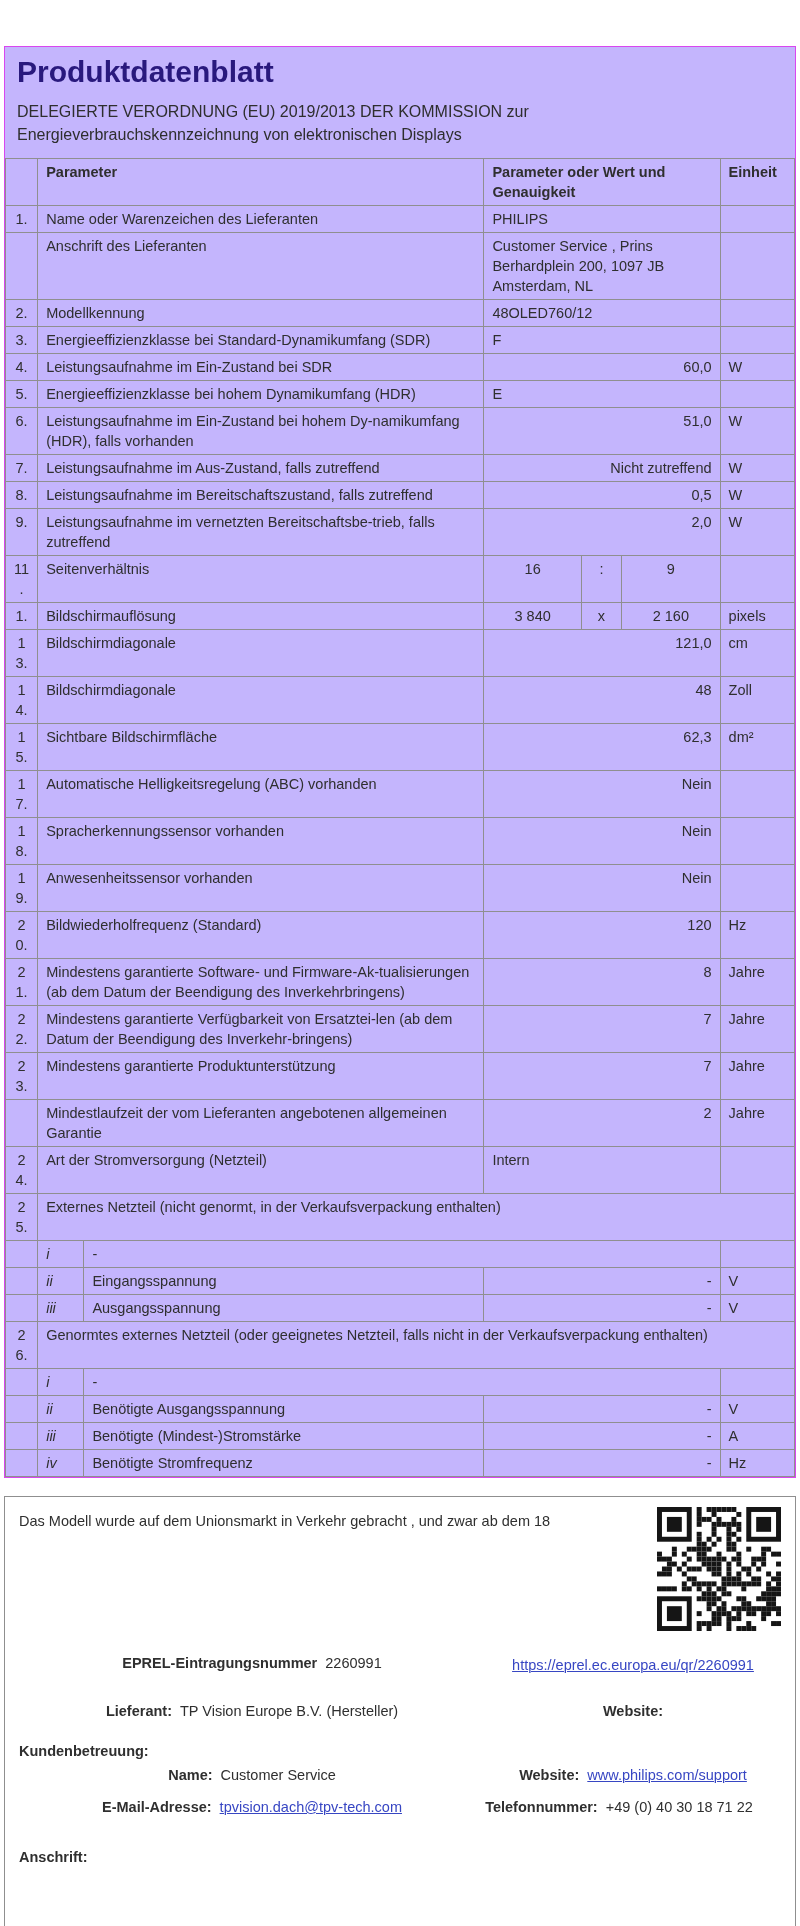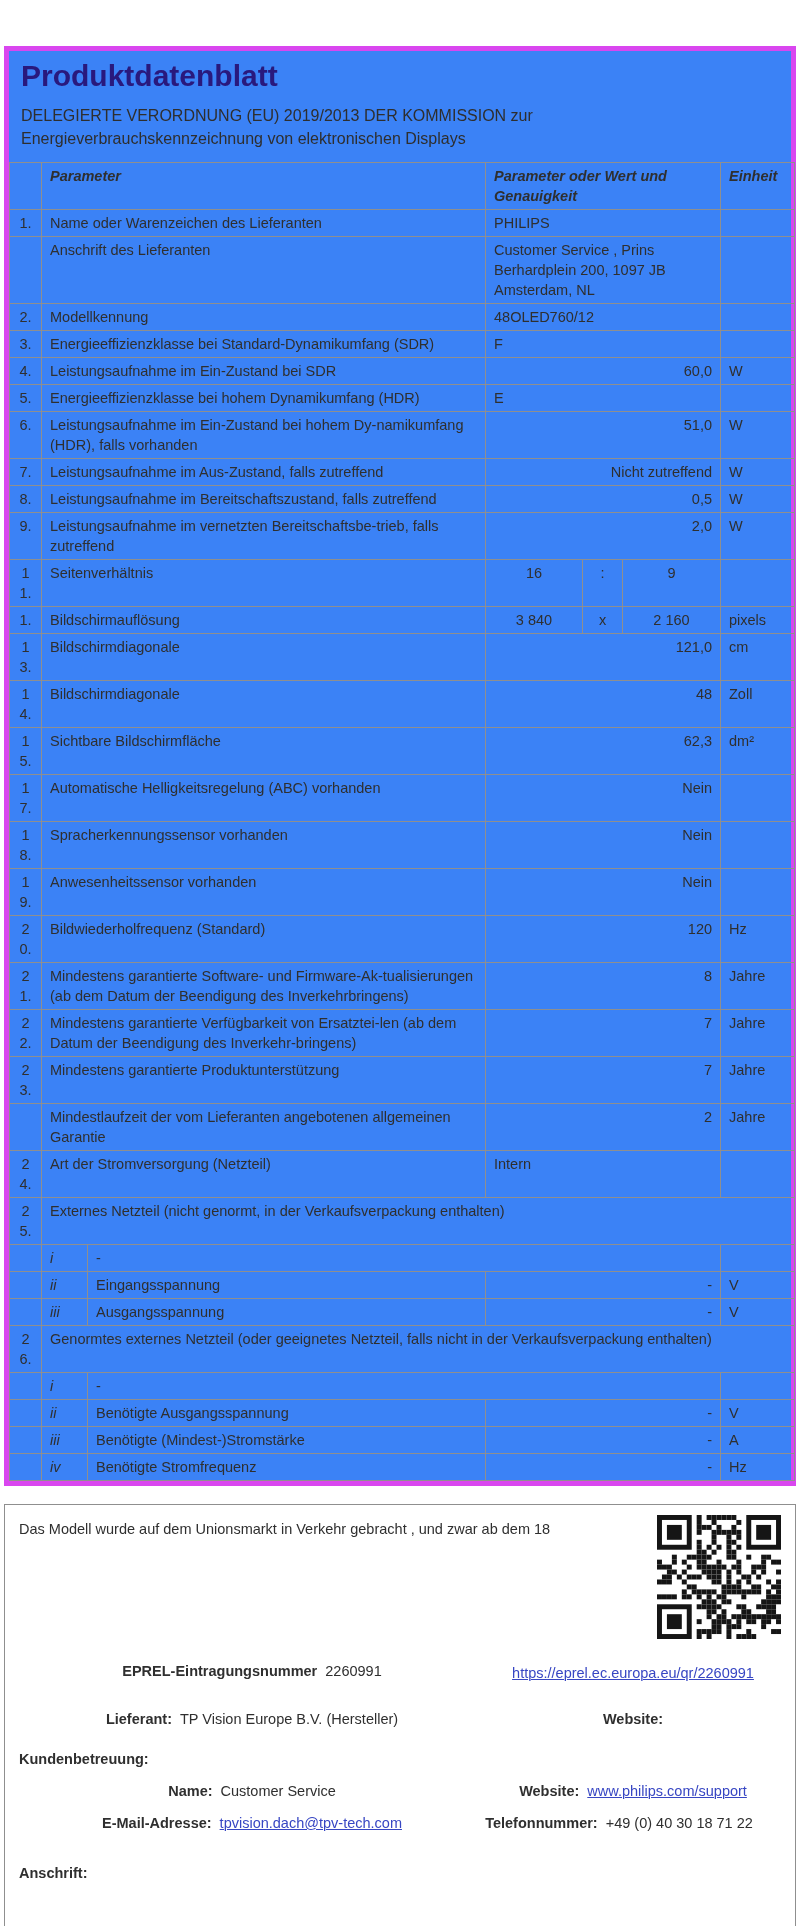--- a/index.html
+++ b/index.html
@@ -6,21 +6,21 @@
     margin: 0;
     padding: 0;
     width: 800px;
     background: #ffffff;
     font-family: "Liberation Sans", "DejaVu Sans", sans-serif;
     color: #2f2f2f;
   }
   .page { width: 792px; margin: 4px auto 0 auto; }
 
   
-  .top-box { border: 5px solid #d946ef; background: #3b82f6; margin-top: 46px; }
+  .top-box { border: 1px solid #d946ef; background: #c4b5fd; margin-top: 46px; }
   .title-area { padding: 8px 12px 12px 12px; }
   .doc-title {
     font-size: 30px;
     font-weight: bold;
     color: #29197d;
     line-height: 1.15;
   }
   .doc-subtitle {
     margin-top: 10px;
     font-size: 16px;
@@ -37,21 +37,21 @@
   }
   table.spec td {
     border: 1px solid #8f8f8f;
     vertical-align: top;
     padding: 3px 8px;
     line-height: 1.38;
     word-wrap: break-word;
   }
   td.num { text-align: center; padding: 3px 2px; }
   td.subnum { font-style: italic; padding-left: 10px; }
-  td.hdr { font-weight: bold; font-style: italic; }
+  td.hdr { font-weight: bold; }
   td.v-left { text-align: left; }
   td.v-right { text-align: right; }
   td.v-center { text-align: center; }
   td.unit { text-align: left; }
 
   
   .footer-box {
     border: 1px solid #8f8f8f;
     margin-top: 18px;
     margin-bottom: 6px;
@@ -66,21 +66,21 @@
     width: 124px;
     height: 124px;
     margin: -4px 0 6px 10px;
   }
   .f-grid { display: grid; grid-template-columns: 466px 1fr; column-gap: 0; text-align: center; }
   .f-label { font-weight: bold; }
   .f-val { margin-left: 8px; }
   .row-eprel { clear: both; padding-top: 18px; }
   .row-lieferant { margin-top: 26px; }
   .row-kunden { margin-top: 24px; }
-  .row-name { margin-top: 16px; }
+  .row-name { margin-top: 8px; }
   .row-email { margin-top: 16px; }
   .row-anschrift { margin-top: 30px; }
   .addr-line { line-height: 25px; }
   a.doc-link, .doc-link {
     color: #3746c3;
     text-decoration: underline;
     text-decoration-thickness: 1px;
     cursor: pointer;
   }
   .eprel-link { display: inline-block; width: 242px; word-break: break-all; line-height: 1.5; }

